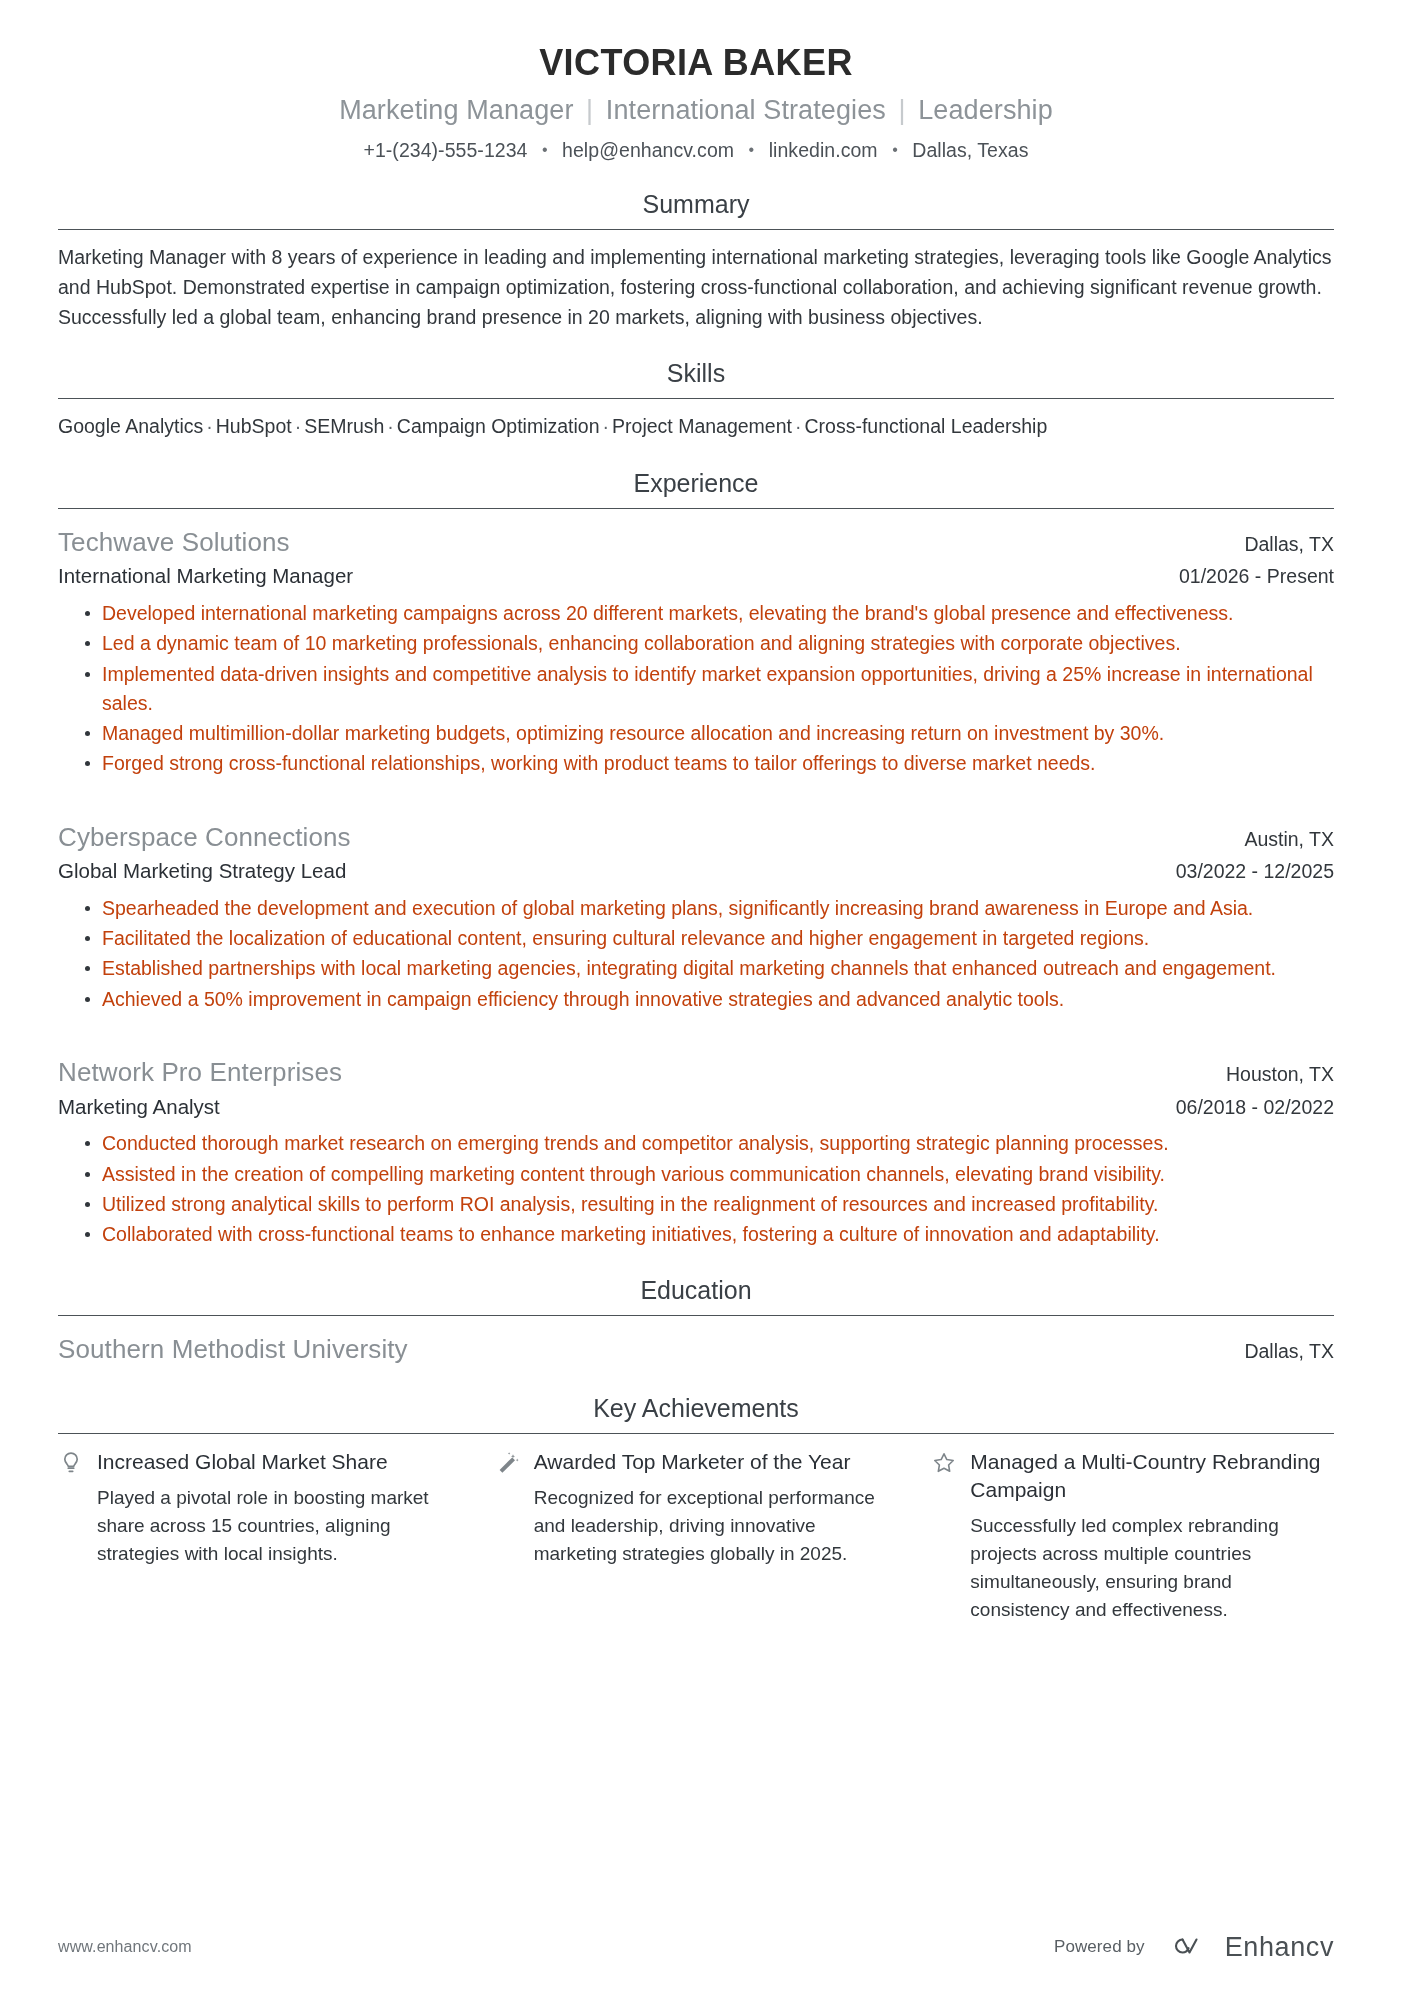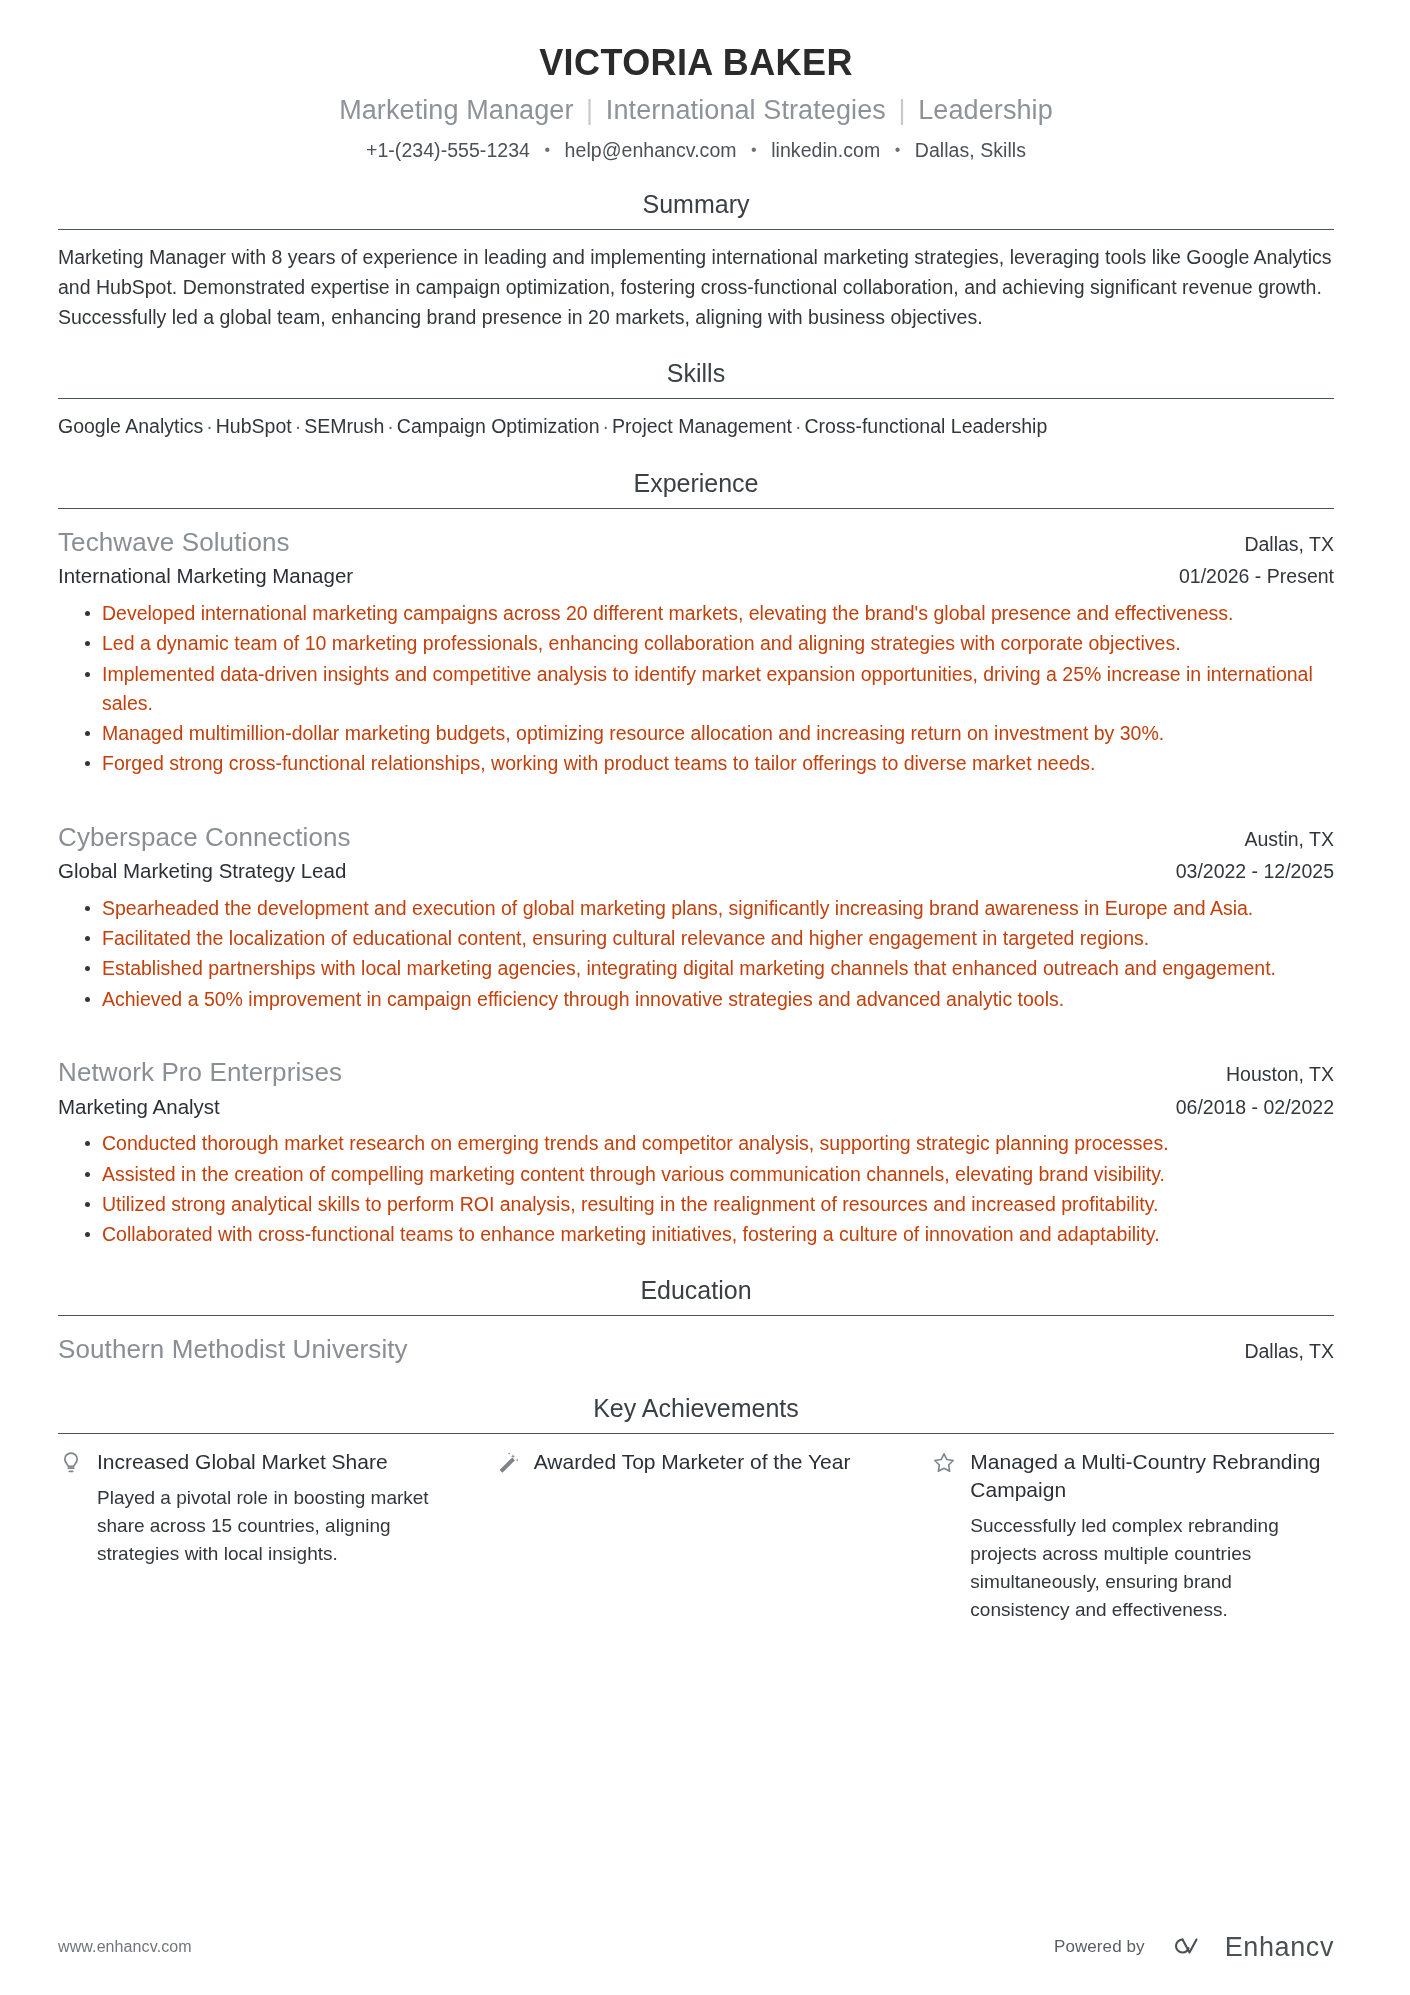--- a/index.html
+++ b/index.html
@@ -280,21 +280,21 @@
       <span class="bar">|</span>
       <span>Leadership</span>
     </div>
     <div class="contact-line">
       <span>+1-(234)-555-1234</span>
       <span class="sep">•</span>
       <span>help@enhancv.com</span>
       <span class="sep">•</span>
       <span>linkedin.com</span>
       <span class="sep">•</span>
-      <span>Dallas, Skills</span>
+      <span>Dallas, Texas</span>
     </div>
   </div>
 
   <div class="section">
     <div class="section-title">Summary</div>
     <div class="rule"></div>
     <div class="section-body">
       <div class="summary-text">Marketing Manager with 8 years of experience in leading and implementing international marketing strategies, leveraging tools like Google Analytics and HubSpot. Demonstrated expertise in campaign optimization, fostering cross-functional collaboration, and achieving significant revenue growth. Successfully led a global team, enhancing brand presence in 20 markets, aligning with business objectives.</div>
     </div>
   </div>
@@ -398,20 +398,21 @@
             <span class="ach-icon">
               <svg width="24" height="24" viewBox="0 0 24 24" fill="none" xmlns="http://www.w3.org/2000/svg">
                 <path d="M3.6 21.0 L16.2 8.4 L19.0 11.2 L6.4 23.8 Z" fill="#7e858a" transform="translate(0,-2)"></path>
                 <path d="M17.0 3.2l.55 1.55 1.55.55-1.55.55-.55 1.55-.55-1.55L14.9 5.3l1.55-.55z" fill="#7e858a"></path>
                 <path d="M21.2 7.6l.4 1.1 1.1.4-1.1.4-.4 1.1-.4-1.1-1.1-.4 1.1-.4z" fill="#7e858a"></path>
                 <path d="M13.1 1.2l.33.92.92.33-.92.33-.33.92-.33-.92-.92-.33.92-.33z" fill="#7e858a"></path>
               </svg>
             </span>
             <div class="ach-title">Awarded Top Marketer of the Year</div>
           </div>
+          <div class="ach-desc">Recognized for exceptional performance and leadership, driving innovative marketing strategies globally in 2025.</div>
         </div>
         <div class="achievement">
           <div class="ach-head">
             <span class="ach-icon">
               <svg width="24" height="24" viewBox="0 0 24 24" fill="none" xmlns="http://www.w3.org/2000/svg">
                 <path d="M12 2.8l2.84 5.76 6.36.93-4.6 4.48 1.09 6.33L12 17.3l-5.69 2.99 1.09-6.33-4.6-4.48 6.36-.93z" stroke="#7e858a" stroke-width="1.6" stroke-linejoin="round" fill="none"></path>
               </svg>
             </span>
             <div class="ach-title">Managed a Multi-Country Rebranding Campaign</div>
           </div>

